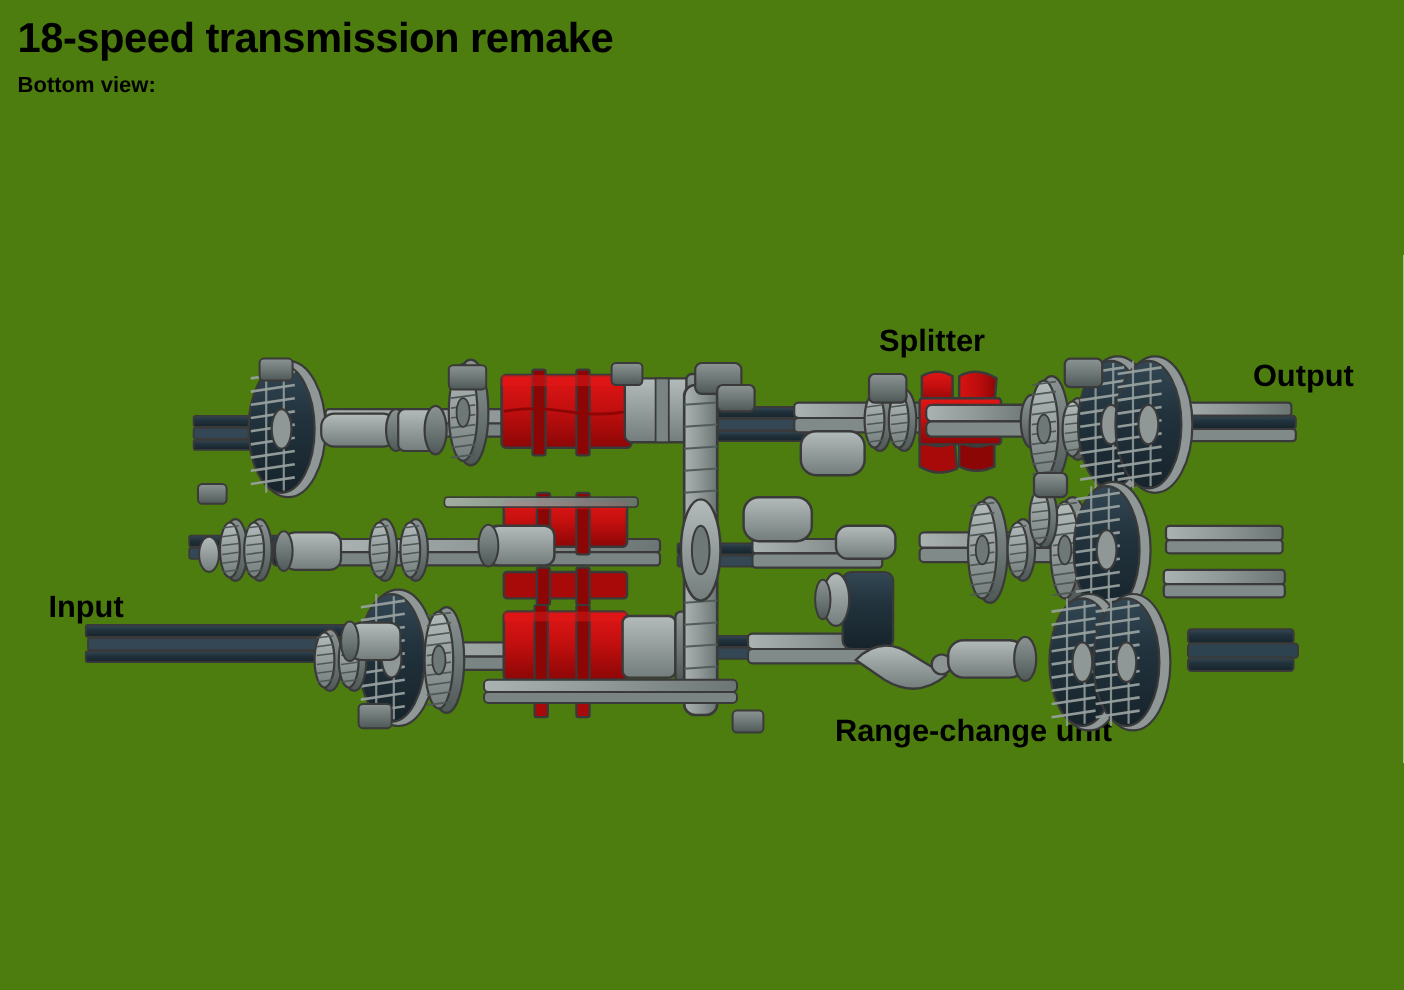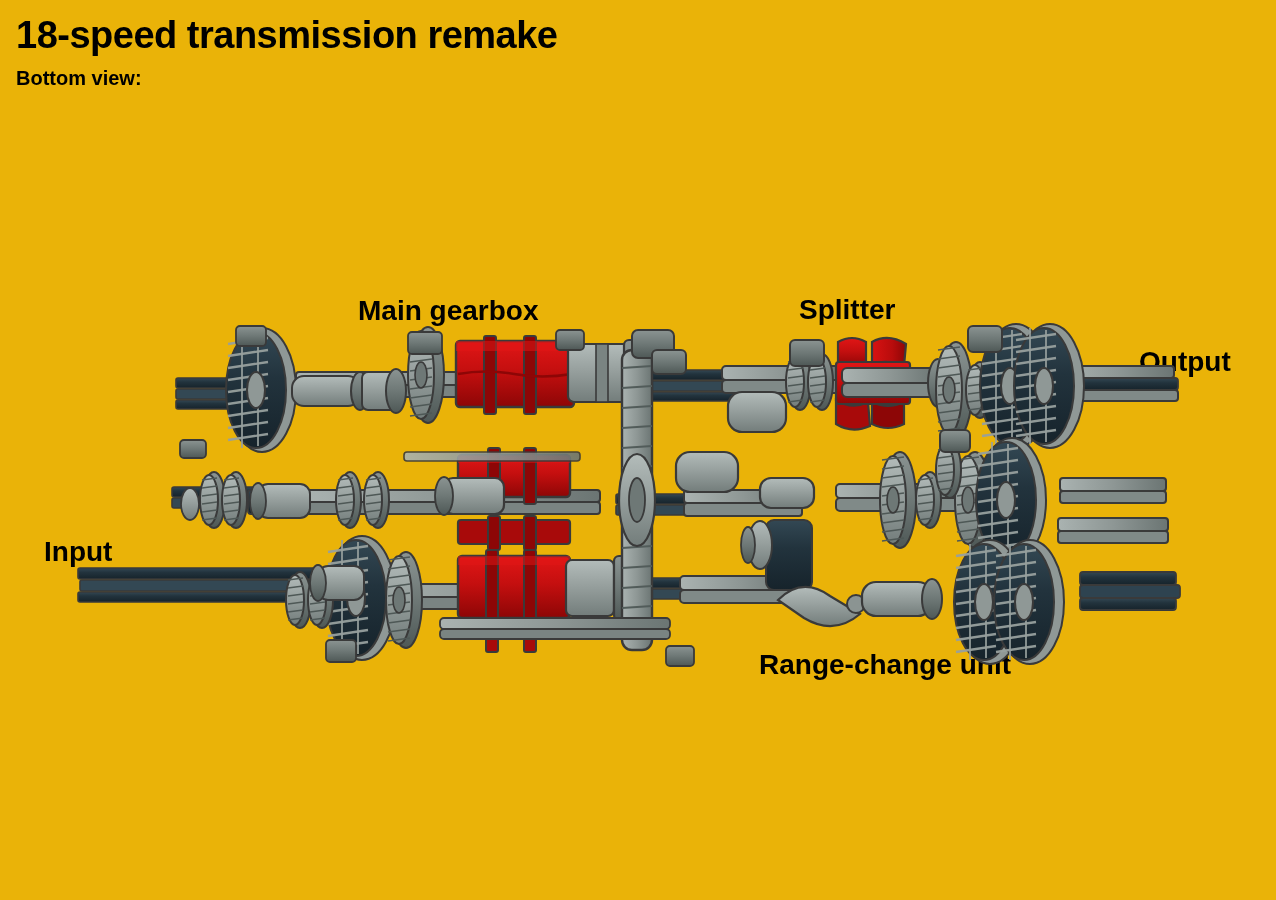--- a/index.html
+++ b/index.html
@@ -14,21 +14,21 @@
     position: relative;
     overflow: hidden;
     font-family: "Liberation Sans", sans-serif;
     color: #000000;
   }
   #stage {
     position: absolute;
     left: 0; top: 0;
     width: 1276px;
     height: 900px;
-    background: #eab308;
+    background: #4d7c0f;
   }
   .title {
     position: absolute;
     left: 16px;
     top: 16px;
     font-size: 38px;
     font-weight: bold;
     letter-spacing: -0.5px;
     white-space: nowrap;
     line-height: 1.0;
@@ -65,25 +65,24 @@
 </style>
 </head>
 <body style="background: rgb(255, 255, 255);">
 
 <div id="stage">
 
   <div class="title">18-speed transmission remake</div>
 
   <div class="subtitle">Bottom view:</div>
 
-  <div class="callout" id="lbl-main" style="left: 358px; top: 297px;">Main gearbox</div>
 
   <div class="callout" id="lbl-split" style="left: 799px; top: 296px; text-align: right;">Splitter</div>
 
-  <div class="callout" id="lbl-output" style="left: 1139px; top: 348px;">Output</div>
+  <div class="callout" id="lbl-output" style="left: 1139px; top: 328px;">Output</div>
 
   <div class="callout" id="lbl-input" style="left: 44px; top: 538px;">Input</div>
 
   <div class="callout" id="lbl-range">Range-change unit</div>
 
   <svg id="render" viewBox="0 0 1276 900" width="1276" height="900">
     <defs>
 
       <linearGradient id="gGray" x1="0" y1="0" x2="0" y2="1">
         <stop offset="0%" stop-color="#b3bcba"></stop>

